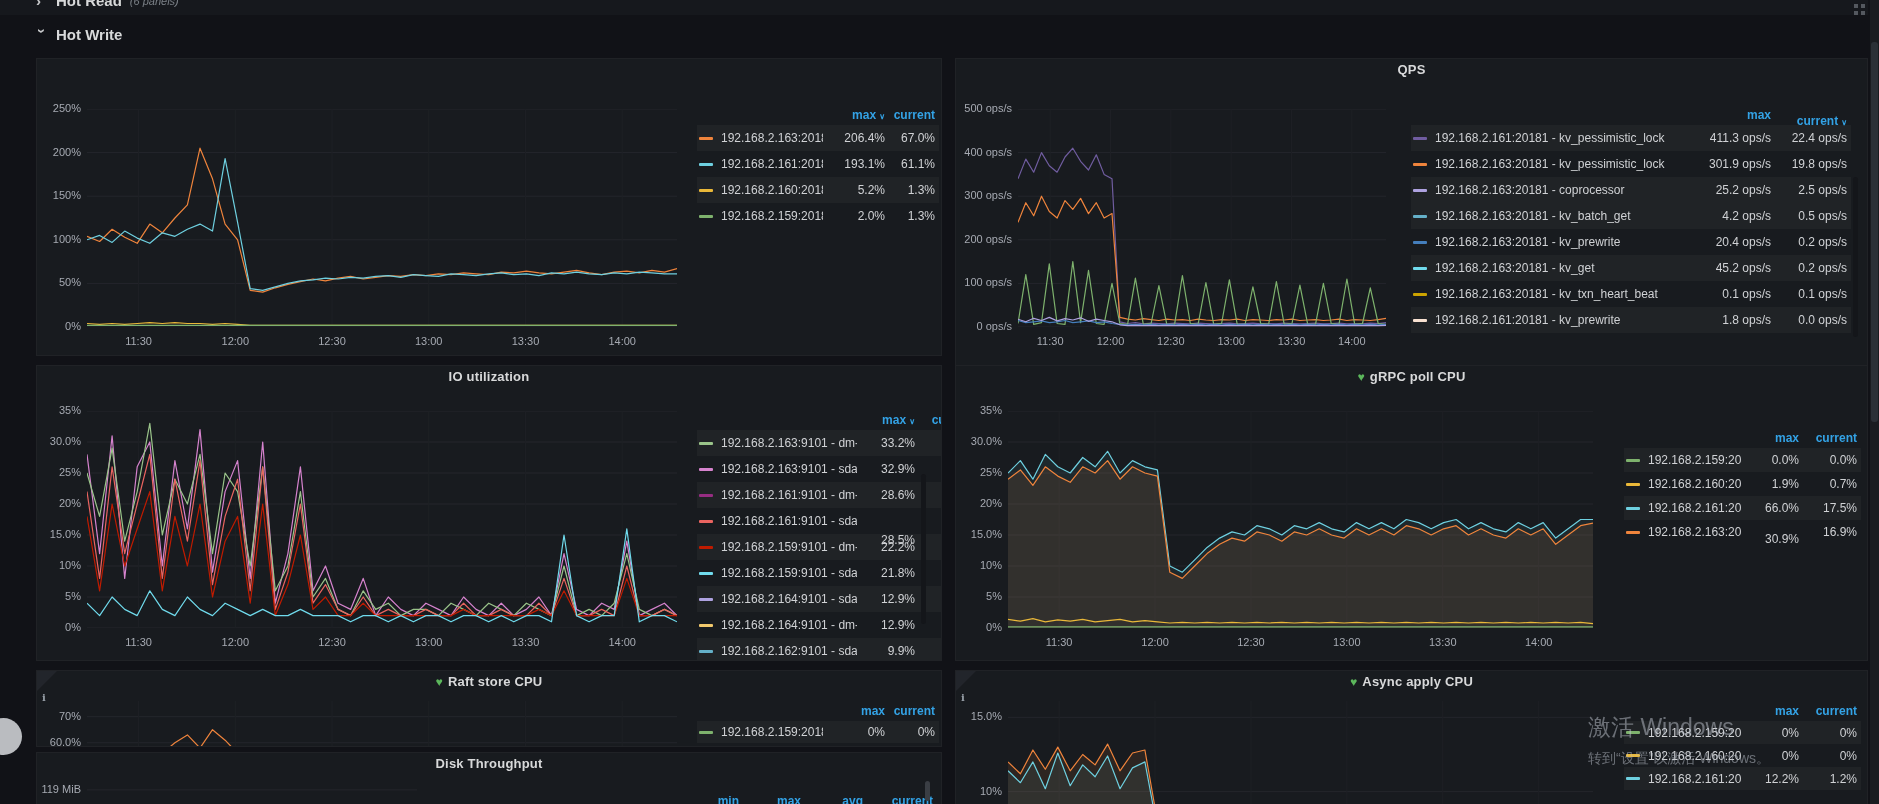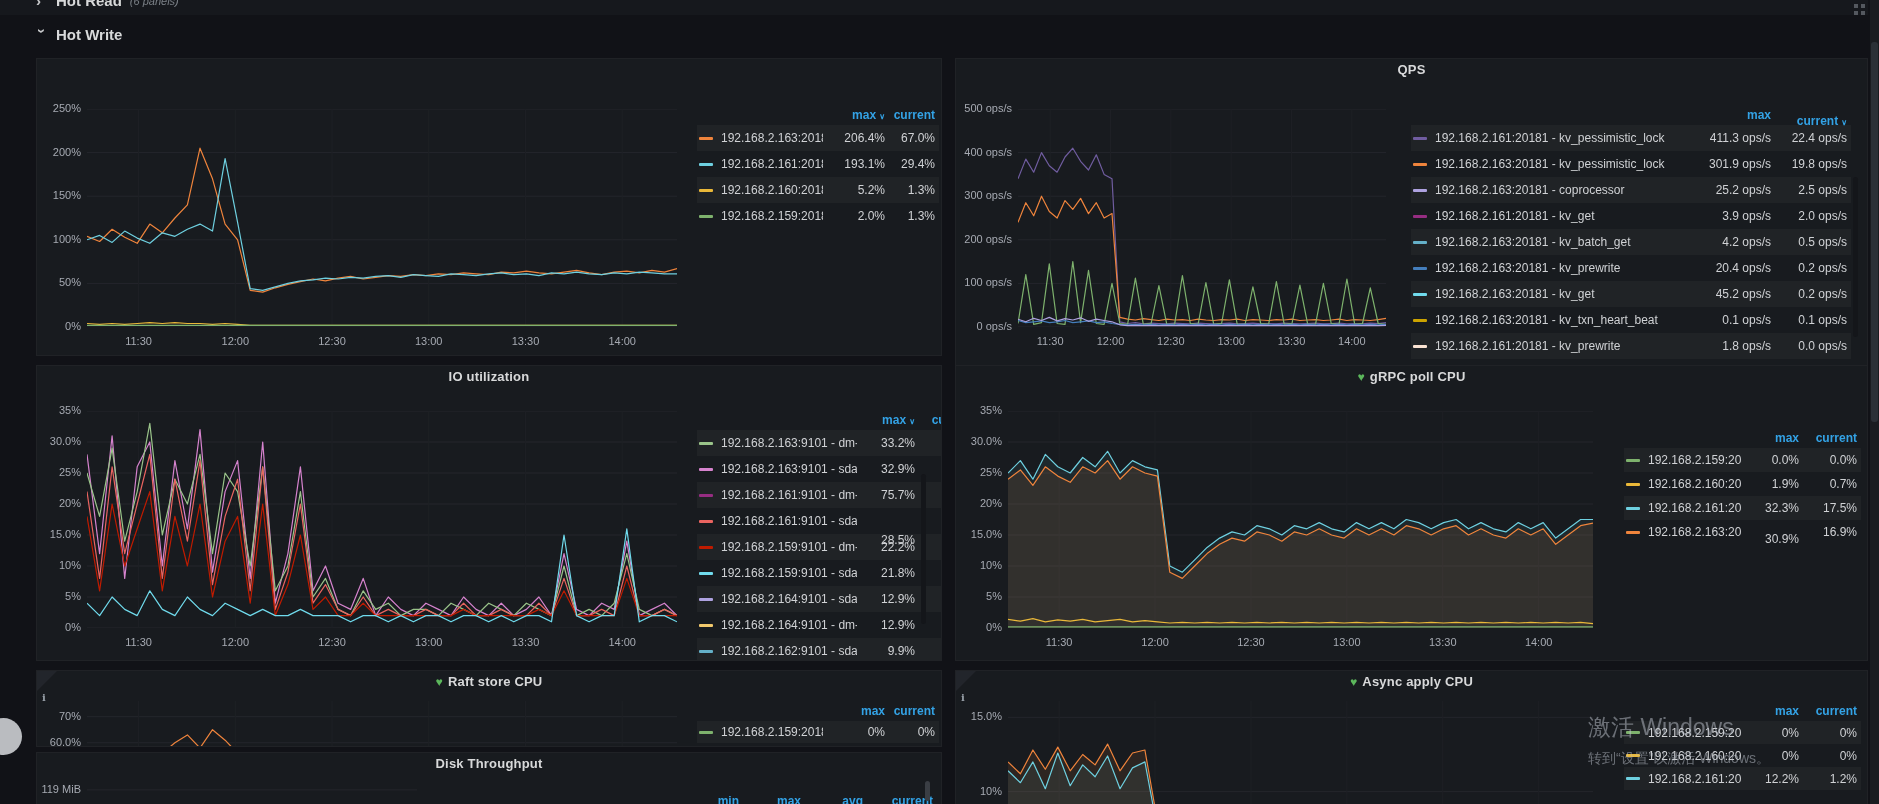--- a/index.html
+++ b/index.html
@@ -123,21 +123,21 @@
           <div class="lrow striped" style="height: 26px;">
             <span class="sw" style="background: rgb(239, 132, 60);"></span>
             <span class="nm">192.168.2.163:20181</span>
             <span class="vc" style="width: 62px; flex-basis: 62px;">206.4%</span>
             <span class="vc" style="width: 50px; flex-basis: 50px;">67.0%</span>
           </div>
           <div class="lrow" style="height: 26px;">
             <span class="sw" style="background: rgb(110, 208, 224);"></span>
             <span class="nm">192.168.2.161:20181</span>
             <span class="vc" style="width: 62px; flex-basis: 62px;">193.1%</span>
-            <span class="vc" style="width: 50px; flex-basis: 50px;">29.4%</span>
+            <span class="vc" style="width: 50px; flex-basis: 50px;">61.1%</span>
           </div>
           <div class="lrow striped" style="height: 26px;">
             <span class="sw" style="background: rgb(234, 184, 57);"></span>
             <span class="nm">192.168.2.160:20181</span>
             <span class="vc" style="width: 62px; flex-basis: 62px;">5.2%</span>
             <span class="vc" style="width: 50px; flex-basis: 50px;">1.3%</span>
           </div>
           <div class="lrow" style="height: 26px;">
             <span class="sw" style="background: rgb(126, 178, 109);"></span>
             <span class="nm">192.168.2.159:20181</span>
@@ -200,26 +200,20 @@
             <span class="sw" style="background: rgb(239, 132, 60);"></span>
             <span class="nm">192.168.2.163:20181 - kv_pessimistic_lock</span>
             <span class="vc" style="width: 78px; flex-basis: 78px;">301.9 ops/s</span>
             <span class="vc" style="width: 76px; flex-basis: 76px;">19.8 ops/s</span>
           </div>
           <div class="lrow striped" style="height: 26px;">
             <span class="sw" style="background: rgb(174, 162, 224);"></span>
             <span class="nm">192.168.2.163:20181 - coprocessor</span>
             <span class="vc" style="width: 78px; flex-basis: 78px;">25.2 ops/s</span>
             <span class="vc" style="width: 76px; flex-basis: 76px;">2.5 ops/s</span>
-          </div>
-          <div class="lrow" style="height: 26px;">
-            <span class="sw" style="background: rgb(150, 45, 130);"></span>
-            <span class="nm">192.168.2.161:20181 - kv_get</span>
-            <span class="vc" style="width: 78px; flex-basis: 78px;">3.9 ops/s</span>
-            <span class="vc" style="width: 76px; flex-basis: 76px;">2.0 ops/s</span>
           </div>
           <div class="lrow striped" style="height: 26px;">
             <span class="sw" style="background: rgb(100, 176, 200);"></span>
             <span class="nm">192.168.2.163:20181 - kv_batch_get</span>
             <span class="vc" style="width: 78px; flex-basis: 78px;">4.2 ops/s</span>
             <span class="vc" style="width: 76px; flex-basis: 76px;">0.5 ops/s</span>
           </div>
           <div class="lrow" style="height: 26px;">
             <span class="sw" style="background: rgb(68, 126, 188);"></span>
             <span class="nm">192.168.2.163:20181 - kv_prewrite</span>
@@ -303,21 +297,21 @@
           </div>
           <div class="lrow" style="height: 26px;">
             <span class="sw" style="background: rgb(214, 131, 206);"></span>
             <span class="nm">192.168.2.163:9101 - sda</span>
             <span class="vc" style="width: 58px; flex-basis: 58px;">32.9%</span>
             <span class="vc" style="width: 58px; flex-basis: 58px;"></span>
           </div>
           <div class="lrow striped" style="height: 26px;">
             <span class="sw" style="background: rgb(150, 45, 130);"></span>
             <span class="nm">192.168.2.161:9101 - dm-2</span>
-            <span class="vc" style="width: 58px; flex-basis: 58px;">75.7%</span>
+            <span class="vc" style="width: 58px; flex-basis: 58px;">28.6%</span>
             <span class="vc" style="width: 58px; flex-basis: 58px;"></span>
           </div>
           <div class="lrow" style="height: 26px;">
             <span class="sw" style="background: rgb(234, 100, 96);"></span>
             <span class="nm">192.168.2.161:9101 - sda</span>
             <span class="vc" style="width: 58px; flex-basis: 58px; margin-top: 37px;">28.5%</span>
             <span class="vc" style="width: 58px; flex-basis: 58px;"></span>
           </div>
           <div class="lrow striped" style="height: 26px;">
             <span class="sw" style="background: rgb(191, 27, 0);"></span>
@@ -409,21 +403,21 @@
           </div>
           <div class="lrow" style="height: 24px;">
             <span class="sw" style="background: rgb(234, 184, 57);"></span>
             <span class="nm">192.168.2.160:20181</span>
             <span class="vc" style="width: 58px; flex-basis: 58px;">1.9%</span>
             <span class="vc" style="width: 58px; flex-basis: 58px;">0.7%</span>
           </div>
           <div class="lrow striped" style="height: 24px;">
             <span class="sw" style="background: rgb(110, 208, 224);"></span>
             <span class="nm">192.168.2.161:20181</span>
-            <span class="vc" style="width: 58px; flex-basis: 58px;">32.3%</span>
+            <span class="vc" style="width: 58px; flex-basis: 58px;">66.0%</span>
             <span class="vc" style="width: 58px; flex-basis: 58px;">17.5%</span>
           </div>
           <div class="lrow" style="height: 24px;">
             <span class="sw" style="background: rgb(239, 132, 60);"></span>
             <span class="nm">192.168.2.163:20181</span>
             <span class="vc" style="width: 58px; flex-basis: 58px; margin-top: 14px;">30.9%</span>
             <span class="vc" style="width: 58px; flex-basis: 58px;">16.9%</span>
           </div>
         </div>
       </div>

